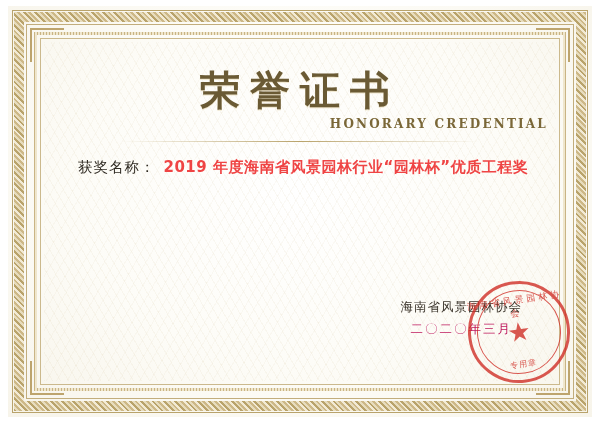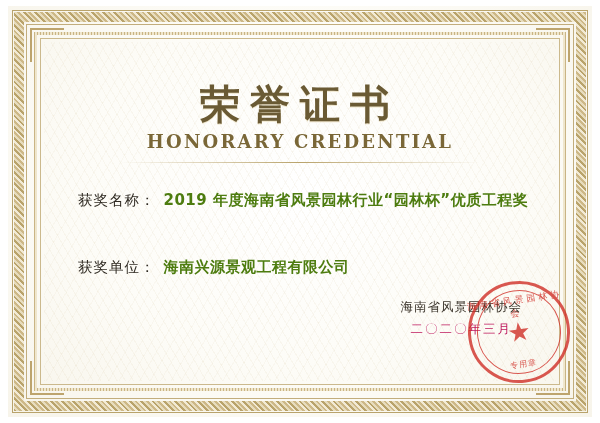--- a/index.html
+++ b/index.html
@@ -130,65 +130,64 @@
     height: 323px;
   }
 
   .title {
     text-align: center;
     font-family: "DejaVu Serif", serif;
     font-size: 40px;
     font-weight: bold;
     letter-spacing: 10px;
     color: #6a5a34;
-    margin-top: 32px;
+    margin-top: 18px;
     line-height: 1.08;
     text-shadow: 0 1px 0 #efe6cd;
   }
   .subtitle {
-    text-align: center;
+    text-align: right;
     font-family: "DejaVu Serif", serif;
-    font-size: 18px;
+    font-size: 12px;
     font-weight: bold;
     letter-spacing: 2.2px;
     color: #7a6737;
     margin-top: 6px;
   }
 
   .rule {
     width: 360px;
     height: 1px;
     background: linear-gradient(to right, rgba(185,163,107,0), #b9a36b, rgba(185,163,107,0));
     margin: 10px auto 0 auto;
   }
 
   .rows {
     margin-top: 16px;
     padding-left: 26px;
   }
   .row {
     display: flex;
-    align-items: flex-end;
+    align-items: flex-start;
     margin-bottom: 18px;
   }
   .row-label {
     font-family: "DejaVu Sans", sans-serif;
     font-size: 14.5px;
     color: #2f2a22;
     white-space: nowrap;
     letter-spacing: 1px;
   }
   .row-value {
     font-family: "DejaVu Sans", sans-serif;
     font-size: 15px;
     font-weight: bold;
-    color: #4d7c0f;
+    color: #ef4444;
     margin-left: 8px;
     letter-spacing: 0.5px;
-    margin-top: 12px;
   }
 
   
   .signature {
     position: absolute;
     right: 26px;
     bottom: 34px;
     text-align: center;
     line-height: 1.5;
   }
@@ -289,24 +288,20 @@
     <div class="rows">
 
       <div class="row">
         <span class="row-label">获奖名称：</span>
         <span class="row-value">2019 年度海南省风景园林行业“园林杯”优质工程奖</span>
       </div>
 
       <div class="row">
       </div>
 
-      <div class="row">
-        <span class="row-label">获奖单位：</span>
-        <span class="row-value">海南兴源景观工程有限公司</span>
-      </div>
 
     </div>
 
     <div class="signature">
       <div class="sig-org">海南省风景园林协会</div>
       <div class="sig-date">二〇二〇年三月</div>
     </div>
 
   </div>
 

